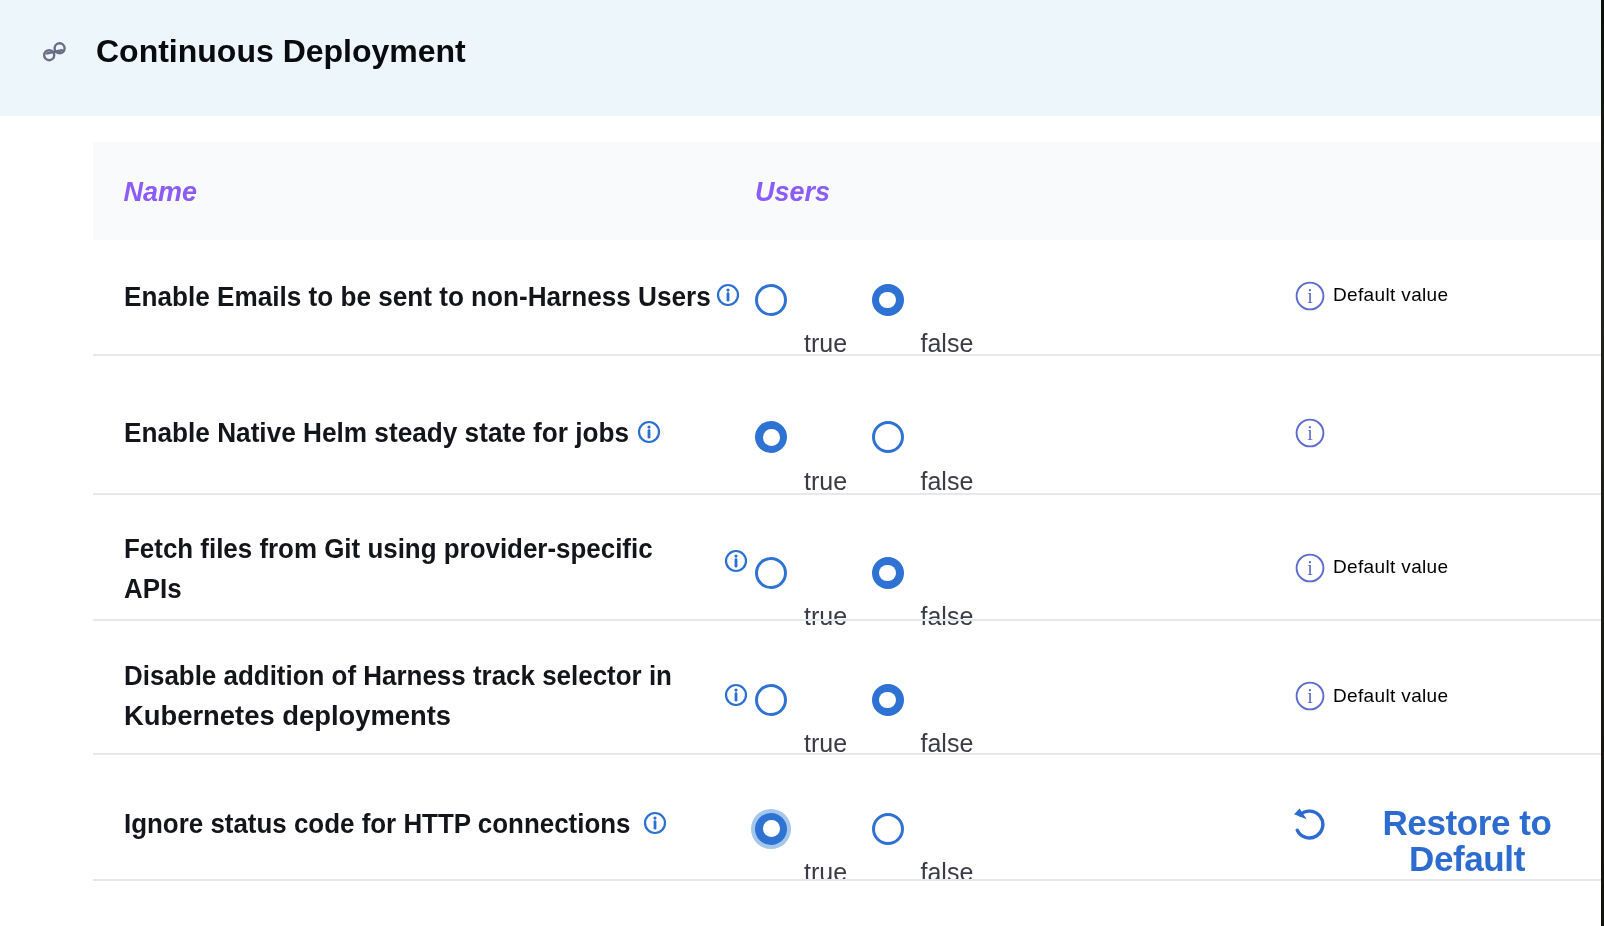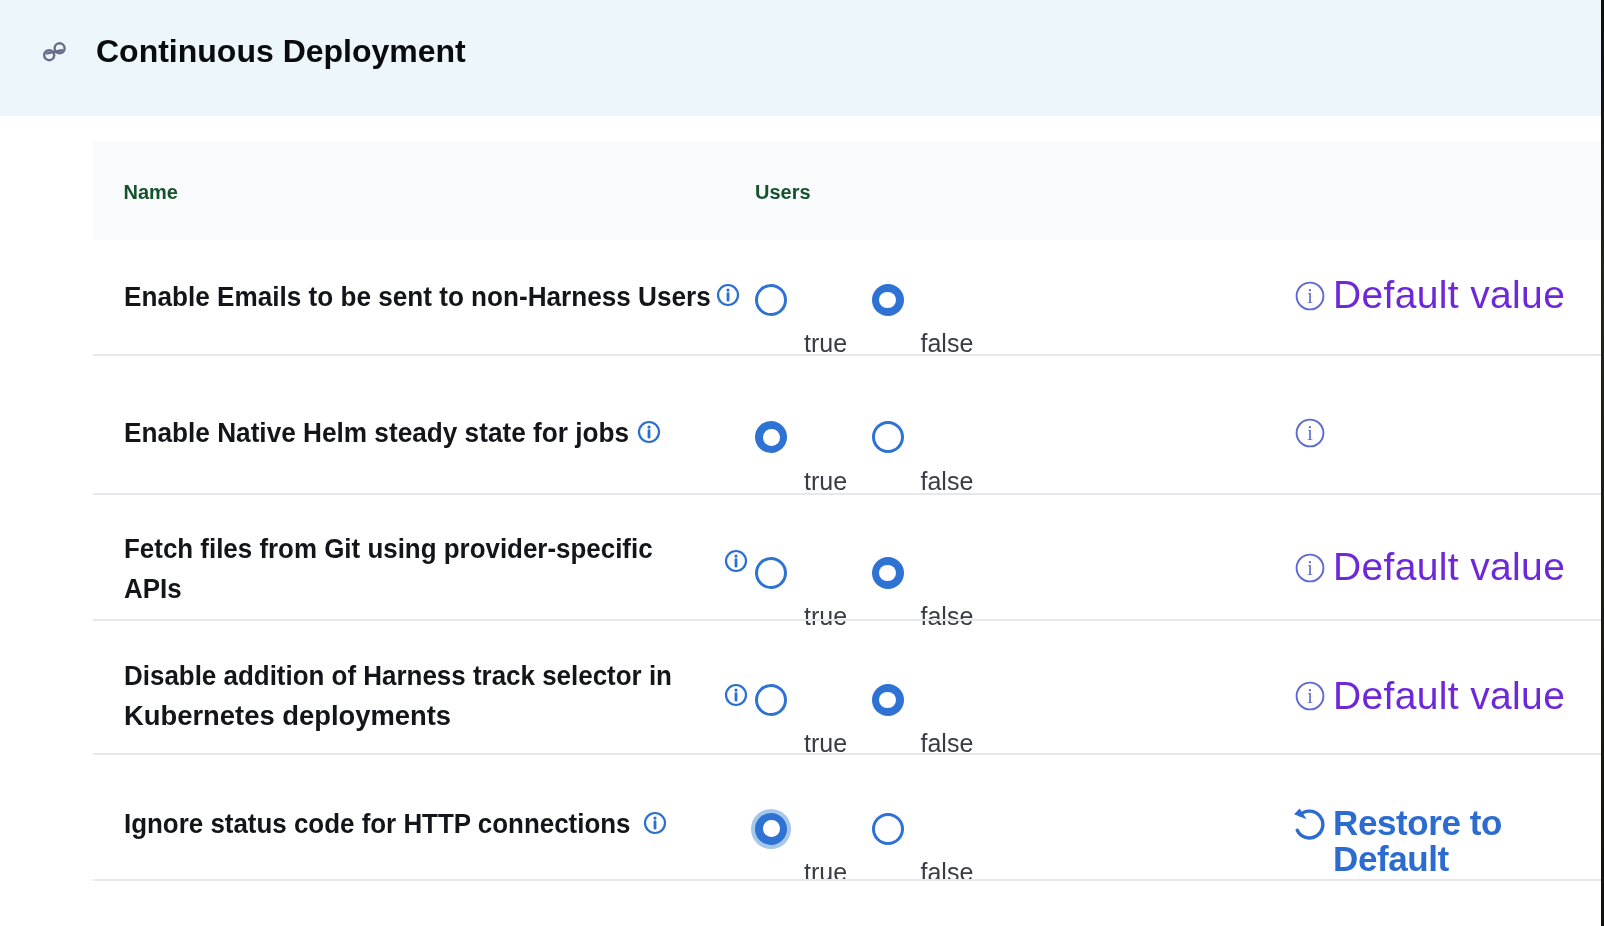--- a/index.html
+++ b/index.html
@@ -1,26 +1,26 @@
 <!DOCTYPE html>
 <html><head>
 <meta charset="utf-8">
 <style>
   * { margin:0; padding:0; box-sizing:border-box; }
   html,body { width:1604px; height:926px; background:#fff; font-family:"Liberation Sans", sans-serif; overflow:hidden; position:relative; }
   .abs { position:absolute; }
   .topband { left:0; top:0; width:1601px; height:116px; background:#edf6fb; }
   .title { left:96px; top:29px; font-size:32px; font-weight:700; color:#0a0b0e; line-height:44px; }
   .hdrband { left:93px; top:142px; width:1508px; height:98px; background:#f9fafc; }
-  .hcell { font-size:20px; font-weight:700; color:#14532d; line-height:34px; }
+  .hcell { font-size:27px; font-weight:700; color:#8b5cf6; line-height:34px;font-style:italic; }
   .row { left:93px; width:1508px; }
   .sep { left:93px; width:1508px; height:2px; background:#e7e8ed; }
   .name { left:31px; font-size:27px; font-weight:700; color:#14151a; line-height:40px; transform-origin:0 0; }
   .lbl { font-size:25px; font-weight:400; color:#3a3b45; line-height:32px;margin-top:44px; }
-  .rtxt { left:1240px; font-size:39px; font-weight:400; color:#6d28d9; line-height:36px; letter-spacing:0.35px; }
+  .rtxt { left:1240px; font-size:19px; font-weight:400; color:#000000; line-height:36px; letter-spacing:0.35px; }
   .rlink { left:1240px; font-size:35px; font-weight:700; color:#2c6bcf; line-height:36px; letter-spacing:-0.4px; }
   .radio { width:32px; height:32px; border-radius:50%; }
   .radio.off { border:3px solid #2e72d3; background:#fff; }
   .radio.on { background:#2e72d3; }
   .radio.on::after { content:""; position:absolute; left:7.75px; top:7.75px; width:16.5px; height:16.5px; border-radius:50%; background:#fff; }
   .halo { box-shadow:0 0 0 4px #a5c8ea; }
   .rstrip { left:1601px; top:0; width:3px; height:926px; background:linear-gradient(180deg,#0d0d0b 0%,#22231a 30%,#1d1e13 60%,#12120c 100%); }
 </style>
 </head>
 <body>
@@ -101,21 +101,21 @@
   <div class="abs lbl" style="left:711px; top:63.2px;">true</div>
   <div class="abs radio on" style="left:778.6px; top:64px;"></div>
   <div class="abs lbl" style="left:827.5px; top:63.2px;">false</div>
   <svg class="abs" style="left:1201.8px; top:61.4px;" width="30" height="30" viewBox="0 0 30 30">
       <circle cx="15" cy="15" r="13.4" fill="none" stroke="#5d6bce" stroke-width="1.9"></circle>
       <text x="15" y="22" font-family="Liberation Serif, serif" font-size="20" fill="#5d6bce" text-anchor="middle">i</text>
     </svg>
   <div class="abs rtxt" style="top:58.25px;">Default value</div>
 </div>
 
-<div class="abs row" style="top:753px; height:127px;">
+<div class="abs row" style="top:753px; height:127px;text-align:center;">
   <div class="abs name" style="top:50.5px; transform:scaleX(0.960);">Ignore status code for HTTP connections</div>
   <svg class="abs" style="left:549.8px; top:58px;" width="24" height="24" viewBox="0 0 24 24">
       <circle cx="12" cy="12" r="10" fill="none" stroke="#2b6fd0" stroke-width="2.2"></circle>
       <circle cx="12" cy="7.1" r="1.6" fill="#2b6fd0"></circle>
       <path d="M12 10.6 V 17.2" stroke="#2b6fd0" stroke-width="2.8" stroke-linecap="round"></path>
     </svg>
   <div class="abs radio on halo" style="left:662.3px; top:59.7px;"></div>
   <div class="abs lbl" style="left:711px; top:58.9px;">true</div>
   <div class="abs radio off" style="left:778.6px; top:59.7px;"></div>
   <div class="abs lbl" style="left:827.5px; top:58.9px;">false</div>

